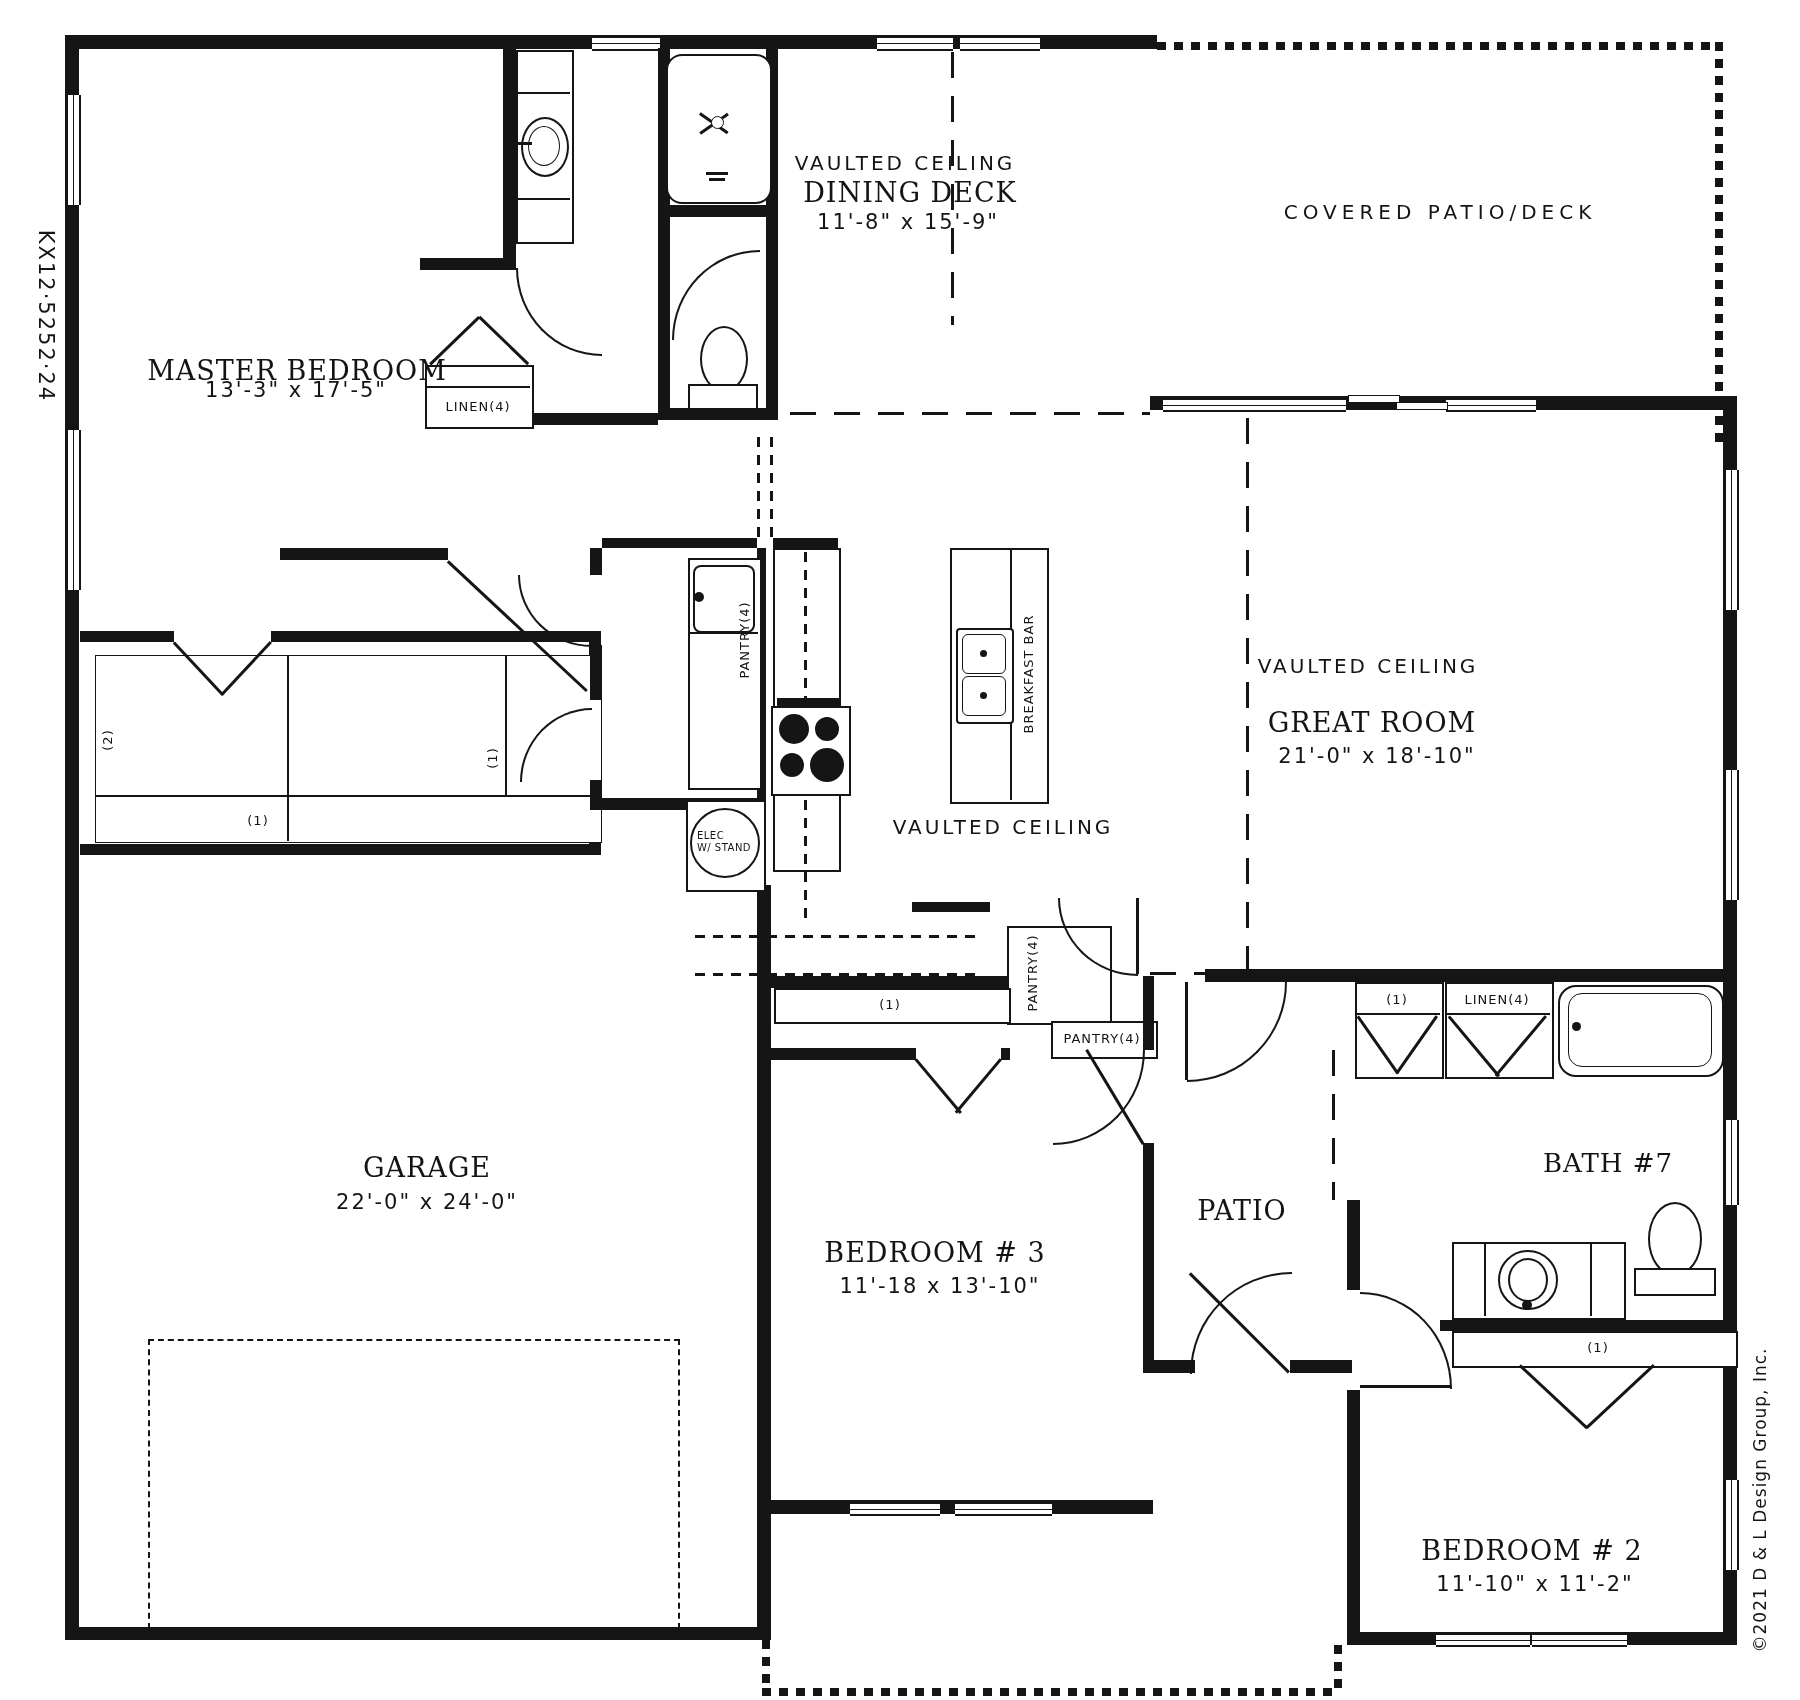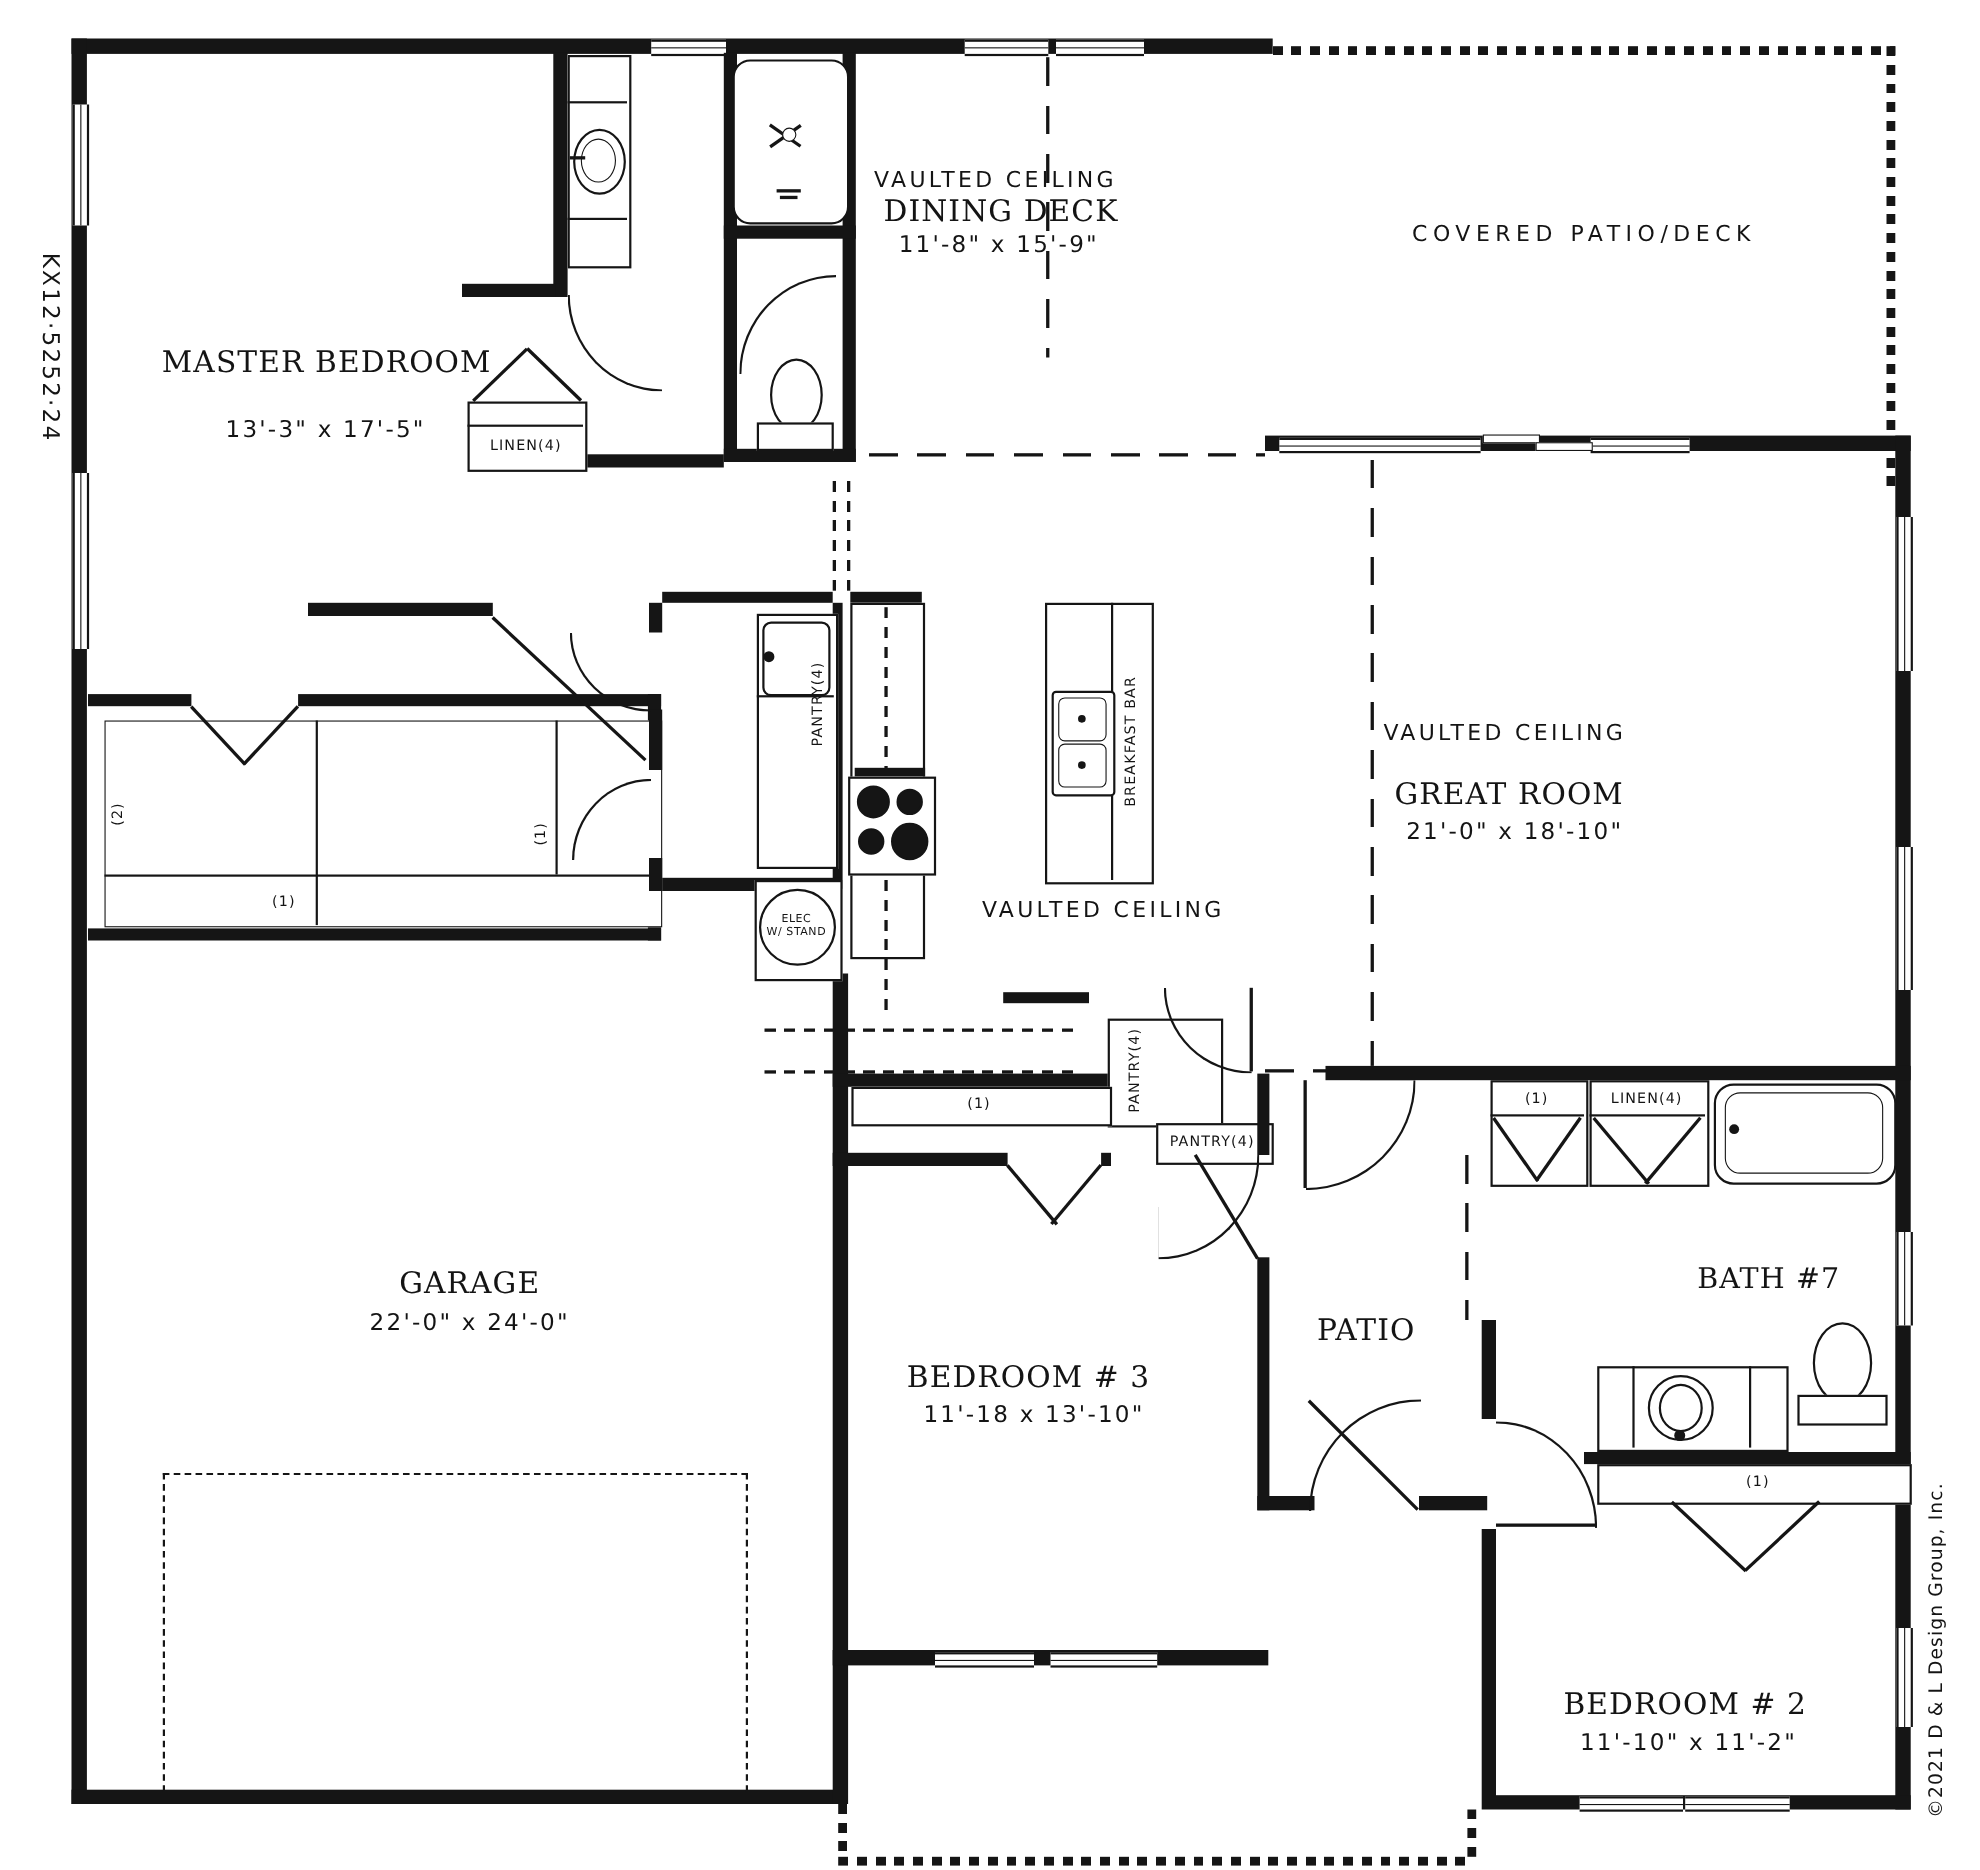--- a/index.html
+++ b/index.html
@@ -19,21 +19,21 @@
   .dotv{position:absolute;width:8px;background:repeating-linear-gradient(180deg,#151515 0 9px,transparent 9px 17px)}
   .arc{position:absolute}
   .leaf{position:absolute;height:2.5px;background:#151515;transform-origin:0 50%}
   .circ{position:absolute;border:2.5px solid #151515;border-radius:50%;background:#fff}
   .lbl{position:absolute;font:20px "DejaVu Sans",sans-serif;letter-spacing:3px;white-space:nowrap;transform:translate(-50%,-50%)}
   .rm{position:absolute;font:27px "DejaVu Serif",serif;letter-spacing:1px;white-space:nowrap;transform:translate(-50%,-50%)}
   .dim{position:absolute;font:21px "DejaVu Sans",sans-serif;letter-spacing:2px;white-space:nowrap;transform:translate(-50%,-50%)}
   .sm{font-size:13px;letter-spacing:1px}
   .vrot{transform:translate(-50%,-50%) rotate(-90deg)}
   .vrot90{transform:translate(-50%,-50%) rotate(90deg)}
-  .elec{position:absolute;font:10px "DejaVu Sans",sans-serif;text-align:center;line-height:12px;letter-spacing:.5px;transform:translate(-50%,-50%)}
+  .elec{position:absolute;font:10px "DejaVu Sans",sans-serif;line-height:12px;letter-spacing:.5px;transform:translate(-50%,-50%)}
 </style>
 </head>
 <body>
 
 <div class="plan">
 
   <div class="w" style="left:65px;top:35px;width:1092px;height:14px"></div>
   <div class="w" style="left:65px;top:35px;width:14px;height:1605px"></div>
   <div class="w" style="left:65px;top:1627px;width:705px;height:13px"></div>
   <div class="w" style="left:757px;top:885px;width:14px;height:755px"></div>
@@ -91,21 +91,21 @@
   <div class="arc" style="left:672px;top:250px;width:86px;height:88px;border-left:2.5px solid #151515;border-top:2.5px solid #151515;border-top-left-radius:100%"></div>
 
   <div class="arc" style="left:516px;top:268px;width:84px;height:86px;border-left:2.5px solid #151515;border-bottom:2.5px solid #151515;border-bottom-left-radius:100%"></div>
 
   <div class="box" style="left:425px;top:365px;width:105px;height:60px"></div>
   <div class="w" style="left:425px;top:386px;width:105px;height:2px"></div>
   <div class="lbl sm" style="left:478px;top:406px">LINEN(4)</div>
   <div class="leaf" style="left:430px;top:363px;width:68px;transform:rotate(-44deg)"></div>
   <div class="leaf" style="left:528px;top:363px;width:68px;transform:rotate(-136deg)"></div>
 
-  <div class="rm" style="left:297px;top:330px">MASTER BEDROOM</div>
+  <div class="rm" style="left:297px;top:370px">MASTER BEDROOM</div>
   <div class="dim" style="left:296px;top:390px">13'-3" x 17'-5"</div>
 
   <div class="w" style="left:80px;top:631px;width:94px;height:11px"></div>
   <div class="w" style="left:271px;top:631px;width:330px;height:11px"></div>
   <div class="w" style="left:589px;top:631px;width:12px;height:224px"></div>
   <div class="w" style="left:80px;top:844px;width:521px;height:11px"></div>
   <div class="box thin" style="left:95px;top:655px;width:505px;height:186px"></div>
   <div class="w" style="left:287px;top:655px;width:2px;height:186px"></div>
   <div class="w" style="left:505px;top:655px;width:2px;height:140px"></div>
   <div class="w" style="left:95px;top:795px;width:505px;height:2px"></div>

